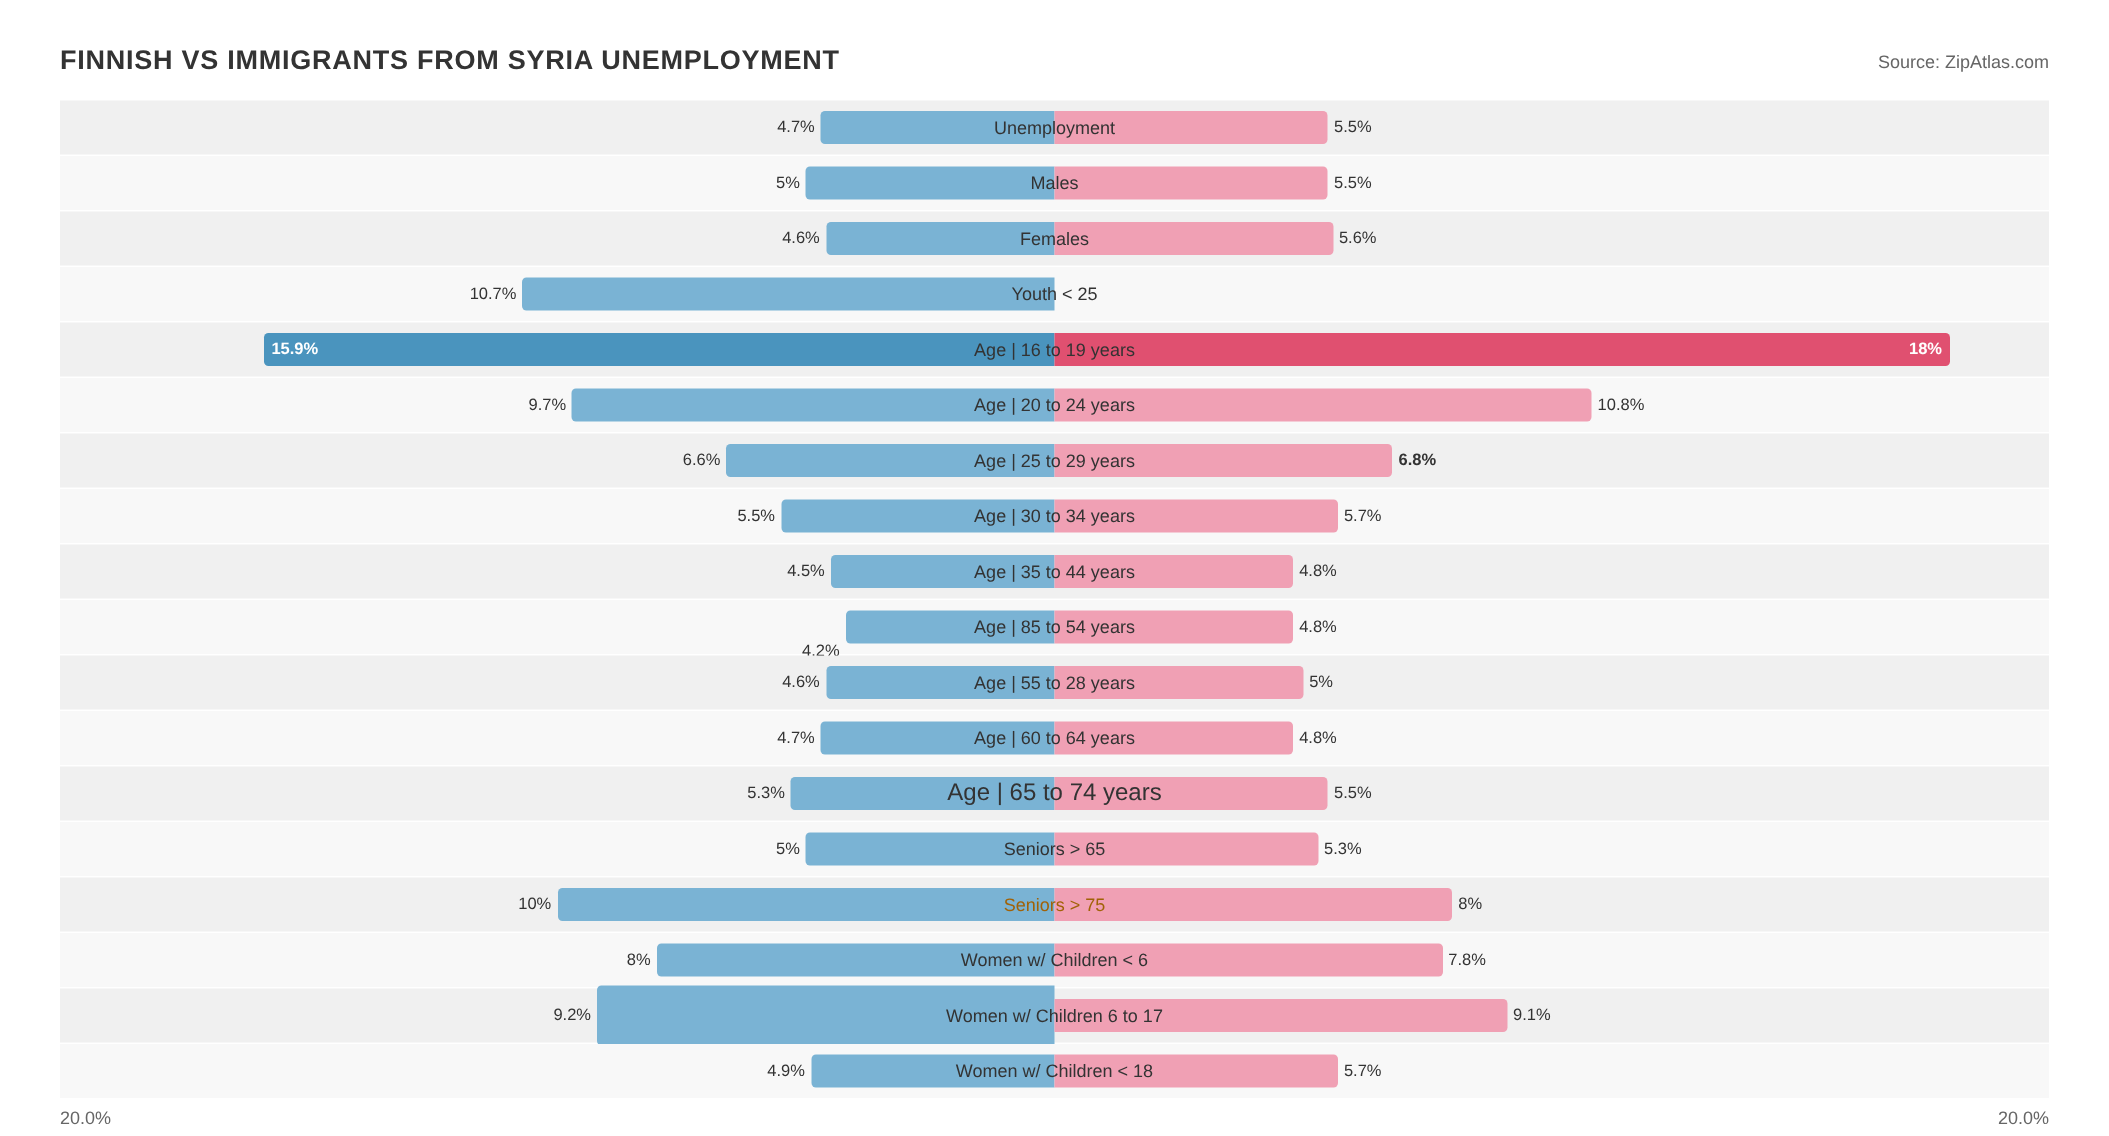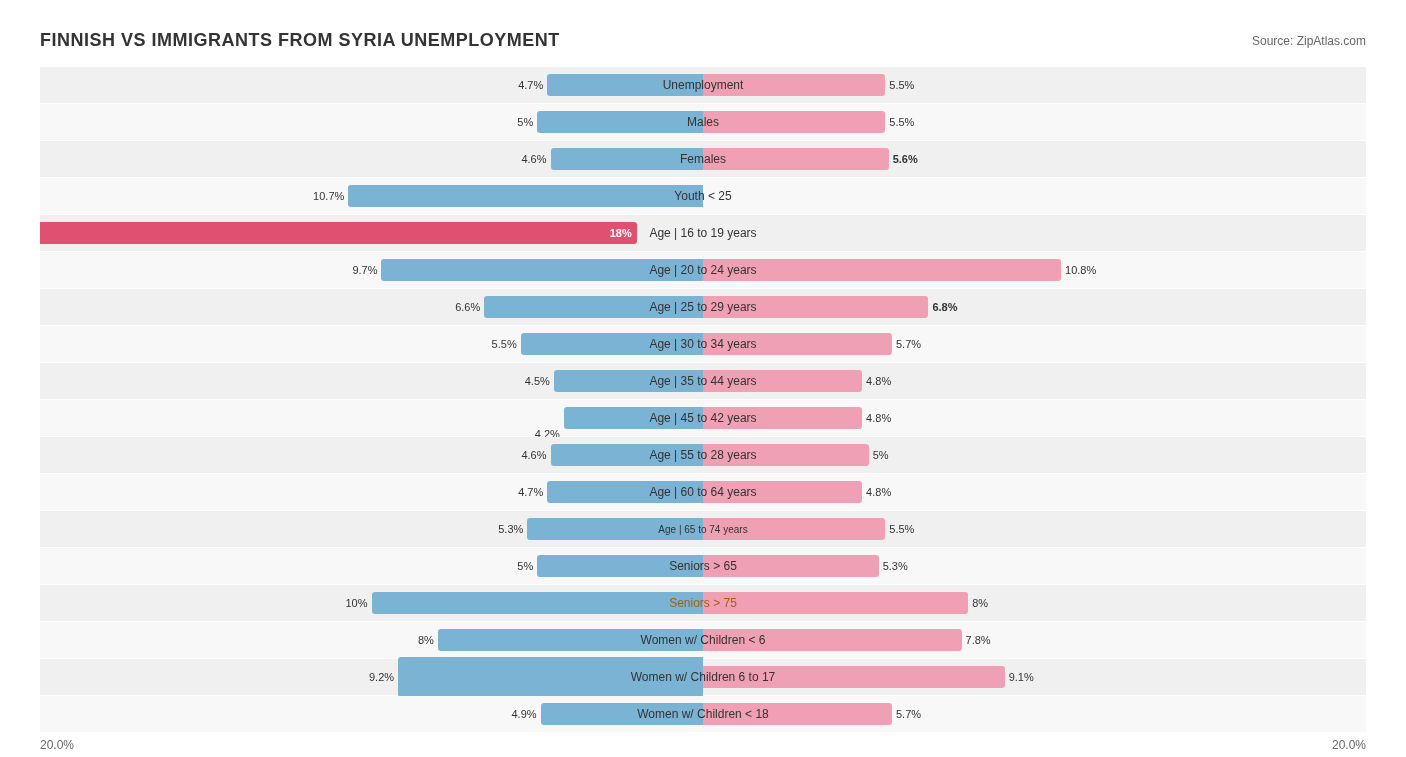--- a/index.html
+++ b/index.html
@@ -120,34 +120,39 @@
         <div class="row-label" style="position: absolute; left: 50%; transform: translateX(-50%); font-size: 12px; color: rgb(51, 51, 51); white-space: nowrap; z-index: 20; pointer-events: none; background: transparent;">Males</div>
       </div>
       <div class="row-wrapper" style="background: rgb(240, 240, 240);">
         <div class="left-half">
           <div style="background: rgb(122, 179, 212); height: 22px; border-radius: 3px 0px 0px 3px; width: 23%; position: absolute; right: 0px; display: flex; align-items: center;">
             <span style="font-size: 11px; color: rgb(51, 51, 51); font-weight: normal; white-space: nowrap; position: absolute; right: calc(100% + 4px);">4.6%</span>
           </div>
         </div>
         <div class="right-half">
           <div style="background: rgb(240, 160, 180); height: 22px; border-radius: 0px 3px 3px 0px; width: 28%; position: absolute; left: 0px; display: flex; align-items: center;">
-            <span style="font-size: 11px; color: rgb(51, 51, 51); font-weight: bold; white-space: nowrap; position: absolute; left: calc(100% + 4px);">5.6%</span>
+            <span style="font-size: 11px; color: rgb(51, 51, 51); font-weight: normal; white-space: nowrap; position: absolute; left: calc(100% + 4px);">5.6%</span>
           </div>
         </div>
         <div class="row-label" style="position: absolute; left: 50%; transform: translateX(-50%); font-size: 12px; color: rgb(51, 51, 51); white-space: nowrap; z-index: 20; pointer-events: none; background: transparent;">Females</div>
       </div>
       <div class="row-wrapper" style="background: rgb(248, 248, 248);">
         <div class="left-half">
           <div style="background: rgb(122, 179, 212); height: 22px; border-radius: 3px 0px 0px 3px; width: 53.5%; position: absolute; right: 0px; display: flex; align-items: center;">
             <span style="font-size: 11px; color: rgb(51, 51, 51); font-weight: normal; white-space: nowrap; position: absolute; right: calc(100% + 4px);">10.7%</span>
           </div>
         </div>
         <div class="row-label" style="position: absolute; left: 50%; transform: translateX(-50%); font-size: 12px; color: rgb(51, 51, 51); white-space: nowrap; z-index: 20; pointer-events: none; background: transparent;">Youth &lt; 25</div>
       </div>
       <div class="row-wrapper" style="background: rgb(240, 240, 240);">
+        <div class="left-half">
+          <div style="background: rgb(74, 148, 190); height: 22px; border-radius: 3px 0px 0px 3px; width: 79.5%; position: absolute; right: 0px; display: flex; align-items: center;">
+            <span style="font-size: 11px; color: rgb(255, 255, 255); font-weight: bold; white-space: nowrap; position: absolute; left: 5px;">15.9%</span>
+          </div>
+        </div>
         <div class="right-half">
           <div style="background: rgb(224, 80, 112); height: 22px; border-radius: 0px 3px 3px 0px; width: 90%; position: absolute; left: 0px; display: flex; align-items: center;">
             <span style="font-size: 11px; color: rgb(255, 255, 255); font-weight: bold; white-space: nowrap; position: absolute; right: 5px;">18%</span>
           </div>
         </div>
         <div class="row-label" style="position: absolute; left: 50%; transform: translateX(-50%); font-size: 12px; color: rgb(51, 51, 51); white-space: nowrap; z-index: 20; pointer-events: none; background: transparent;">Age | 16 to 19 years</div>
       </div>
       <div class="row-wrapper" style="background: rgb(248, 248, 248);">
         <div class="left-half">
           <div style="background: rgb(122, 179, 212); height: 22px; border-radius: 3px 0px 0px 3px; width: 48.5%; position: absolute; right: 0px; display: flex; align-items: center;">
@@ -204,21 +209,21 @@
         <div class="left-half">
           <div style="background: rgb(122, 179, 212); height: 22px; border-radius: 3px 0px 0px 3px; width: 21%; position: absolute; right: 0px; display: flex; align-items: center;">
             <span style="font-size: 11px; color: rgb(51, 51, 51); font-weight: normal; white-space: nowrap; position: absolute; right: calc(100% + 4px); margin-top: 32px;">4.2%</span>
           </div>
         </div>
         <div class="right-half">
           <div style="background: rgb(240, 160, 180); height: 22px; border-radius: 0px 3px 3px 0px; width: 24%; position: absolute; left: 0px; display: flex; align-items: center;">
             <span style="font-size: 11px; color: rgb(51, 51, 51); font-weight: normal; white-space: nowrap; position: absolute; left: calc(100% + 4px);">4.8%</span>
           </div>
         </div>
-        <div class="row-label" style="position: absolute; left: 50%; transform: translateX(-50%); font-size: 12px; color: rgb(51, 51, 51); white-space: nowrap; z-index: 20; pointer-events: none; background: transparent;">Age | 45 to 42 years</div>
+        <div class="row-label" style="position: absolute; left: 50%; transform: translateX(-50%); font-size: 12px; color: rgb(51, 51, 51); white-space: nowrap; z-index: 20; pointer-events: none; background: transparent;">Age | 85 to 54 years</div>
       </div>
       <div class="row-wrapper" style="background: rgb(240, 240, 240);">
         <div class="left-half">
           <div style="background: rgb(122, 179, 212); height: 22px; border-radius: 3px 0px 0px 3px; width: 23%; position: absolute; right: 0px; display: flex; align-items: center;">
             <span style="font-size: 11px; color: rgb(51, 51, 51); font-weight: normal; white-space: nowrap; position: absolute; right: calc(100% + 4px);">4.6%</span>
           </div>
         </div>
         <div class="right-half">
           <div style="background: rgb(240, 160, 180); height: 22px; border-radius: 0px 3px 3px 0px; width: 25%; position: absolute; left: 0px; display: flex; align-items: center;">
             <span style="font-size: 11px; color: rgb(51, 51, 51); font-weight: normal; white-space: nowrap; position: absolute; left: calc(100% + 4px);">5%</span>
@@ -243,21 +248,21 @@
         <div class="left-half">
           <div style="background: rgb(122, 179, 212); height: 22px; border-radius: 3px 0px 0px 3px; width: 26.5%; position: absolute; right: 0px; display: flex; align-items: center;">
             <span style="font-size: 11px; color: rgb(51, 51, 51); font-weight: normal; white-space: nowrap; position: absolute; right: calc(100% + 4px);">5.3%</span>
           </div>
         </div>
         <div class="right-half">
           <div style="background: rgb(240, 160, 180); height: 22px; border-radius: 0px 3px 3px 0px; width: 27.5%; position: absolute; left: 0px; display: flex; align-items: center;">
             <span style="font-size: 11px; color: rgb(51, 51, 51); font-weight: normal; white-space: nowrap; position: absolute; left: calc(100% + 4px);">5.5%</span>
           </div>
         </div>
-        <div class="row-label" style="position: absolute; left: 50%; transform: translateX(-50%); font-size: 10px; color: rgb(51, 51, 51); white-space: nowrap; z-index: 20; pointer-events: none; background: transparent;">Age | 65 to 74 years</div>
+        <div class="row-label" style="position: absolute; left: 50%; transform: translateX(-50%); font-size: 16px; color: rgb(51, 51, 51); white-space: nowrap; z-index: 20; pointer-events: none; background: transparent;">Age | 65 to 74 years</div>
       </div>
       <div class="row-wrapper" style="background: rgb(248, 248, 248);">
         <div class="left-half">
           <div style="background: rgb(122, 179, 212); height: 22px; border-radius: 3px 0px 0px 3px; width: 25%; position: absolute; right: 0px; display: flex; align-items: center;">
             <span style="font-size: 11px; color: rgb(51, 51, 51); font-weight: normal; white-space: nowrap; position: absolute; right: calc(100% + 4px);">5%</span>
           </div>
         </div>
         <div class="right-half">
           <div style="background: rgb(240, 160, 180); height: 22px; border-radius: 0px 3px 3px 0px; width: 26.5%; position: absolute; left: 0px; display: flex; align-items: center;">
             <span style="font-size: 11px; color: rgb(51, 51, 51); font-weight: normal; white-space: nowrap; position: absolute; left: calc(100% + 4px);">5.3%</span>

